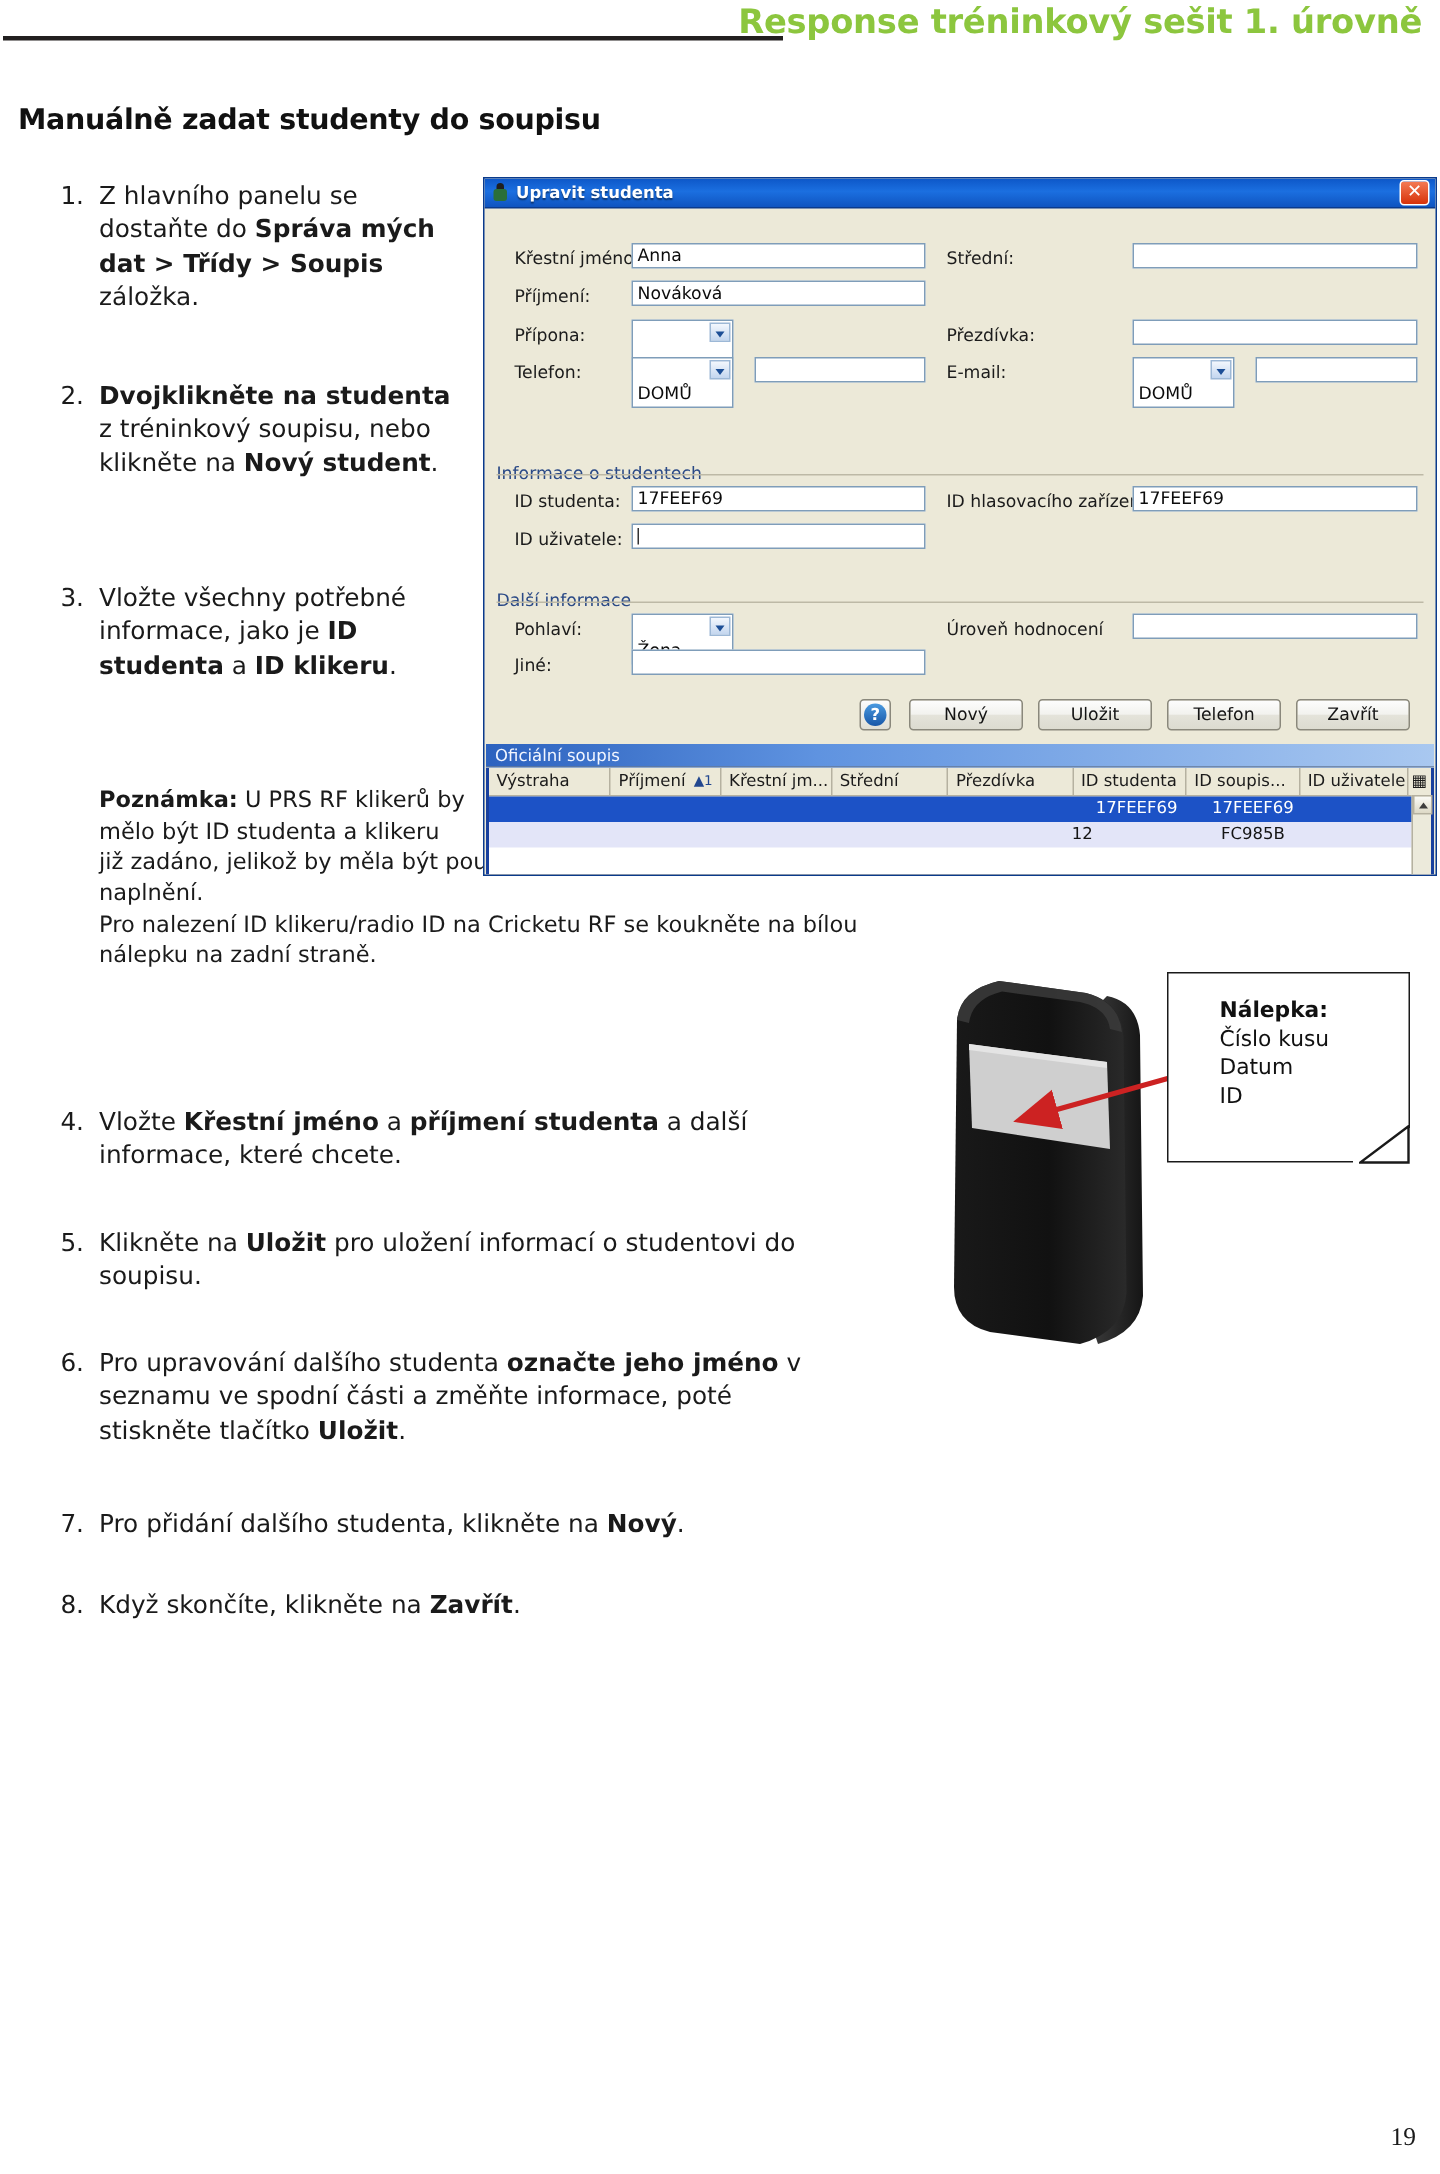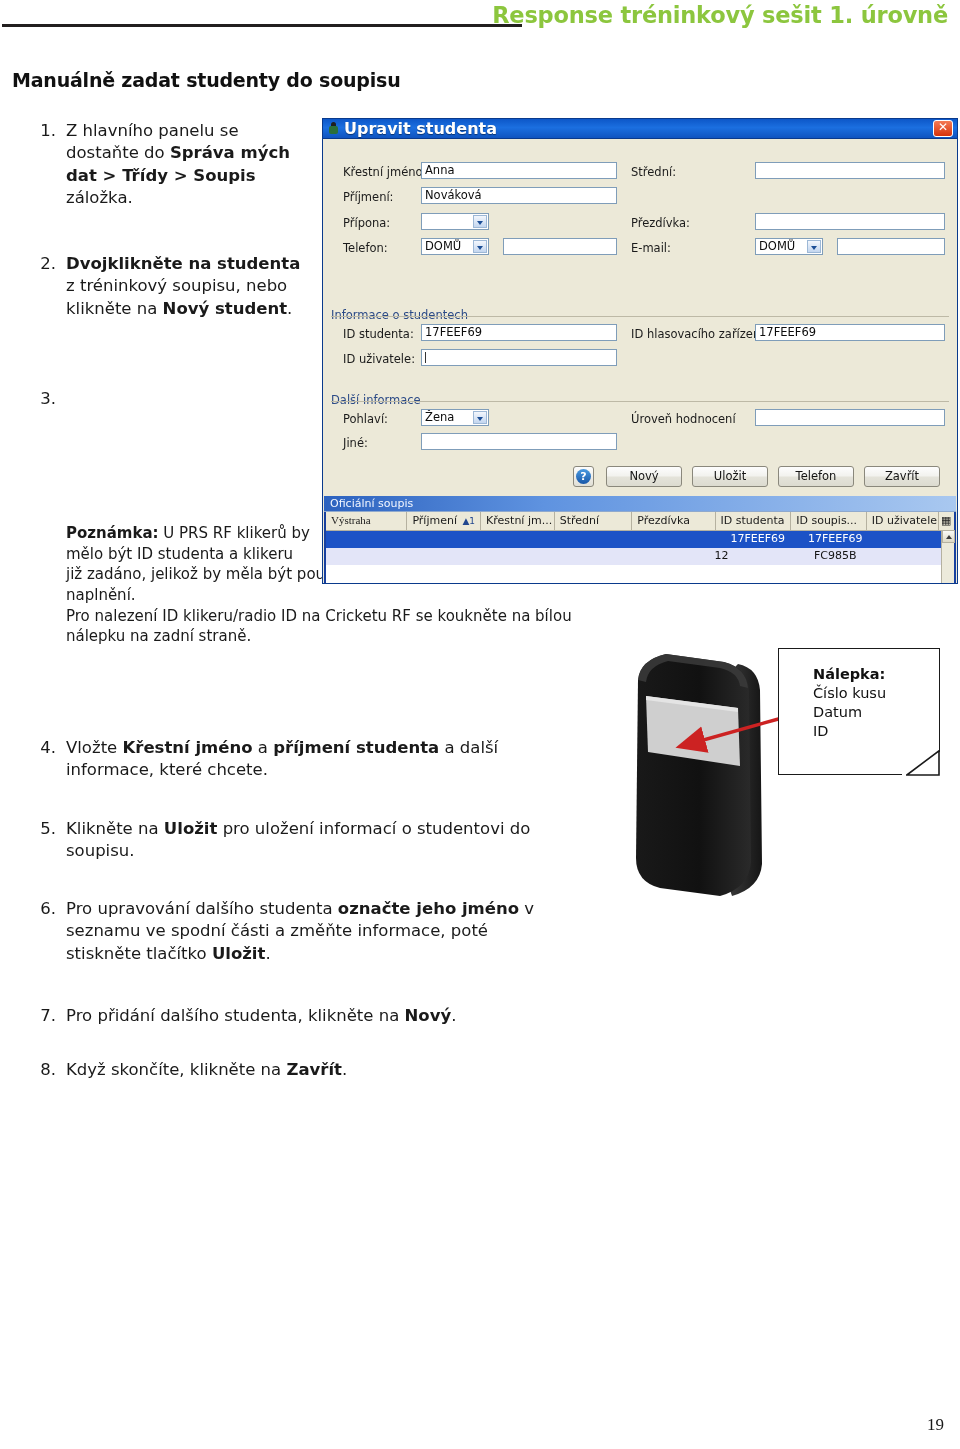--- a/index.html
+++ b/index.html
@@ -127,21 +127,21 @@
     width: 5px; height: 4px; border-radius: 3px 3px 0 0;
     background: #1f1f1f;
   }
   #dialog-app-icon .body {
     position: absolute; left: 2px; top: 4px;
     width: 9px; height: 8px; border-radius: 2px;
     background: #2a6f3a;
   }
   #dialog-title-text {
     color: #ffffff;
-    font-size: 16px;
+    font-size: 11px;
     font-weight: bold;
     flex: 1 1 auto;
     white-space: nowrap;
     text-shadow: 0 1px 1px rgba(0,0,0,.45);
   }
   #dialog-close-button {
     flex: 0 0 auto;
     width: 18px; height: 15px;
     background: linear-gradient(to bottom,#f47b55,#d7320a);
     border: 1px solid #ffffff;
@@ -203,21 +203,21 @@
   }
   .frm-select {
     position: absolute;
     background: #ffffff;
     border: 1px solid #7f9db9;
     box-sizing: border-box;
     height: 17px;
     font-size: 11.5px;
     color: #0b0b0b;
     line-height: 15px;
-    padding: 0 3px;
+    padding: 16px 3px;
     overflow: hidden;
     white-space: nowrap;
   }
   .frm-select .arrowbox {
     position: absolute;
     right: 1px; top: 1px;
     width: 14px; height: 13px;
     background: linear-gradient(to bottom,#f3f7fd,#c3d6ef);
     border: 1px solid #9db8d6;
     box-sizing: border-box;
@@ -425,20 +425,21 @@
   <span class="body"><span>Z hlavního panelu se dostaňte do </span><b>Správa mých dat &gt; Třídy &gt; Soupis</b><span> záložka.</span></span>
 </div>
 
 <div class="step" id="step-2">
   <span class="num">2.</span>
   <span class="body"><span></span><b>Dvojklikněte na studenta</b><span> z tréninkový soupisu, nebo klikněte na </span><b>Nový student</b><span>.</span></span>
 </div>
 
 <div class="step" id="step-3">
   <span class="num">3.</span>
+  <span class="body"><span>Vložte všechny potřebné informace, jako je </span><b>ID studenta</b><span> a </span><b>ID klikeru</b><span>.</span></span>
 </div>
 
 <div id="note-block">
   <span class="note-narrow"><b>Poznámka:</b><span> U PRS RF klikerů by mělo být ID studenta a klikeru</span></span>
   <span>již zadáno, jelikož by měla být použita metoda automatického naplnění.</span><br>
   <span>Pro nalezení ID klikeru/radio ID na Cricketu RF se koukněte na bílou nálepku na zadní straně.</span>
 </div>
 
 <div class="step" id="step-4">
   <span class="num">4.</span>
@@ -547,21 +548,21 @@
     <div class="dlg-button" style="left:455px;top:327px;width:76px;">Telefon</div>
     <div class="dlg-button" style="left:541px;top:327px;width:76px;">Zavřít</div>
 
   </div>
 
   <div id="roster-panel">
     <div id="roster-header-bar">Oficiální soupis</div>
     <div id="roster-grid">
 
       <div id="roster-colhead">
-        <div class="cell" style="width:84px;font-family:Liberation Serif, serif;"><span>Výstraha</span></div>
+        <div class="cell" style="width:84px;"><span>Výstraha</span></div>
         <div class="cell" style="width:76px;"><span>Příjmení</span><span class="sortmark">▲1</span></div>
         <div class="cell" style="width:76px;"><span>Křestní jm...</span></div>
         <div class="cell" style="width:80px;"><span>Střední</span></div>
         <div class="cell" style="width:86px;"><span>Přezdívka</span></div>
         <div class="cell" style="width:78px;"><span>ID studenta</span></div>
         <div class="cell" style="width:78px;"><span>ID soupis...</span></div>
         <div class="cell" style="width:74px;"><span>ID uživatele</span></div>
         <div class="cell" id="grid-corner-icon">▦</div>
       </div>
 

